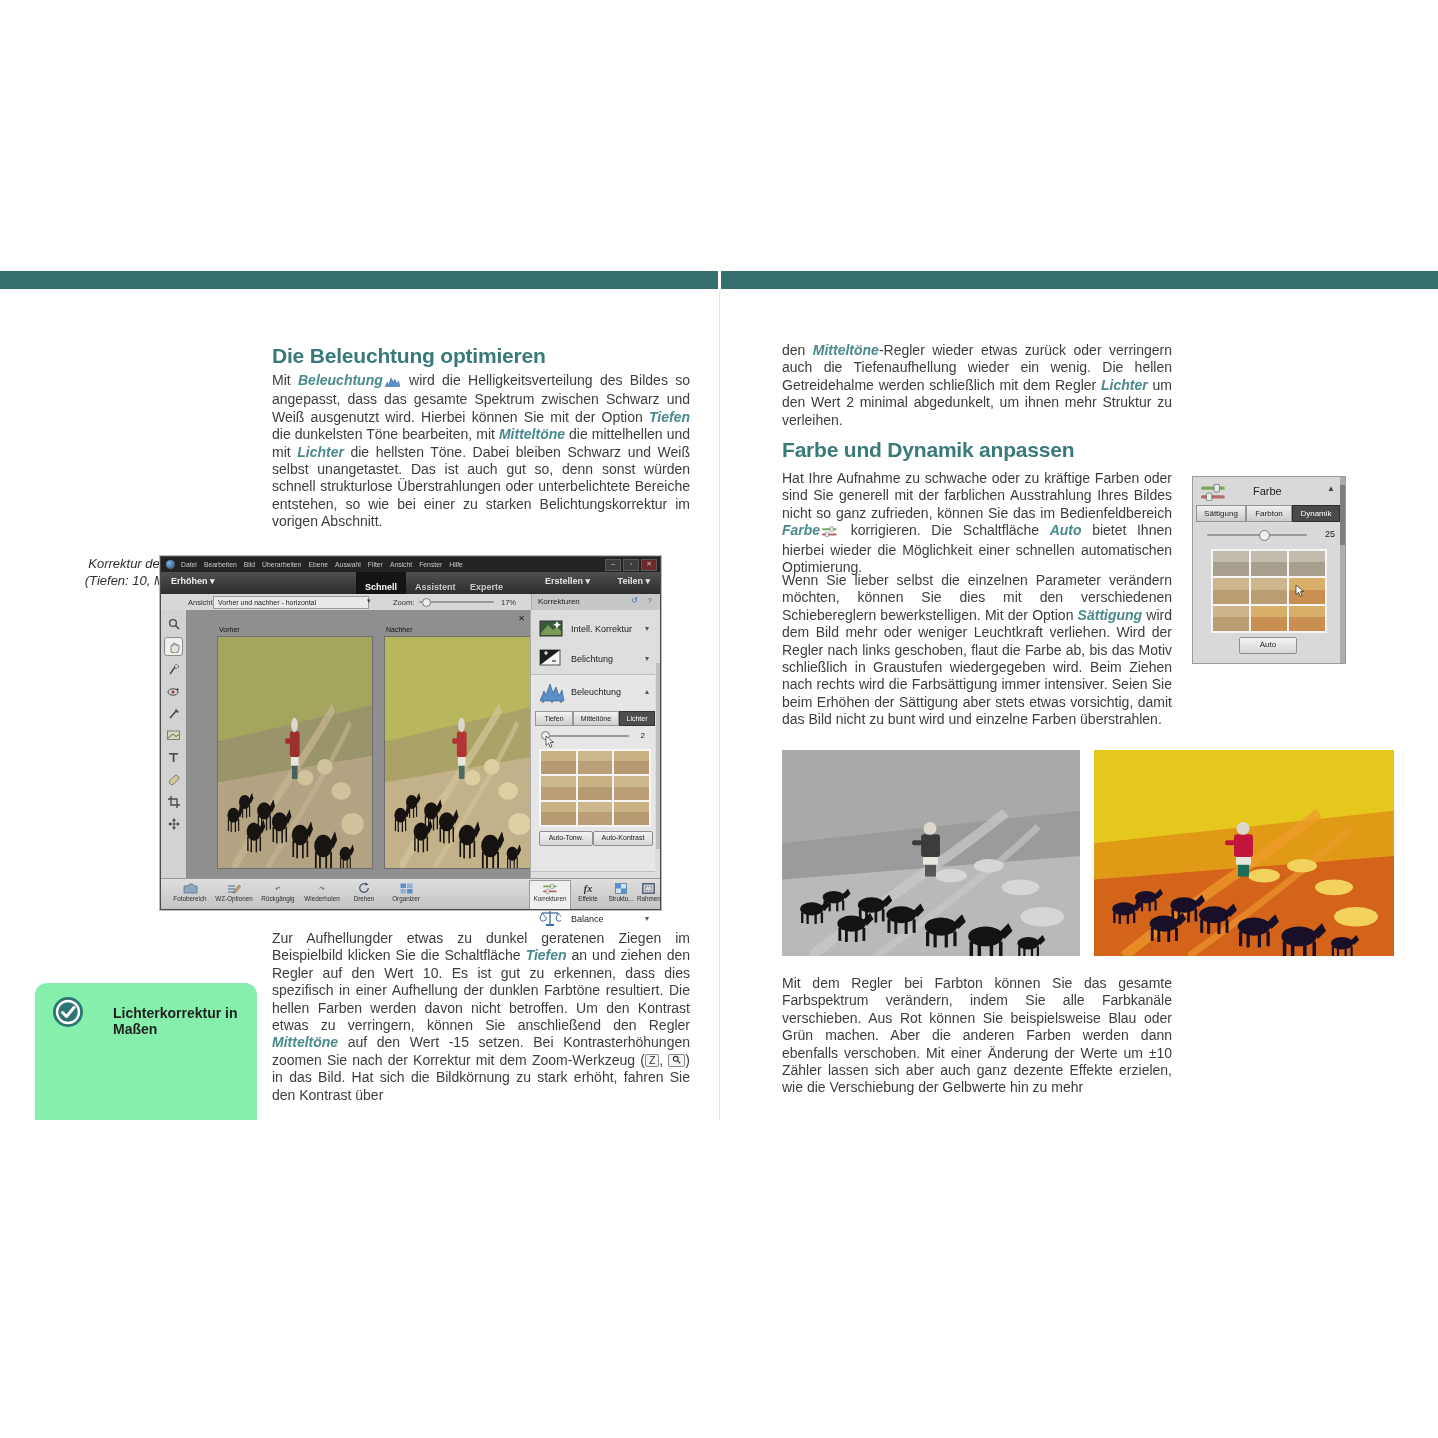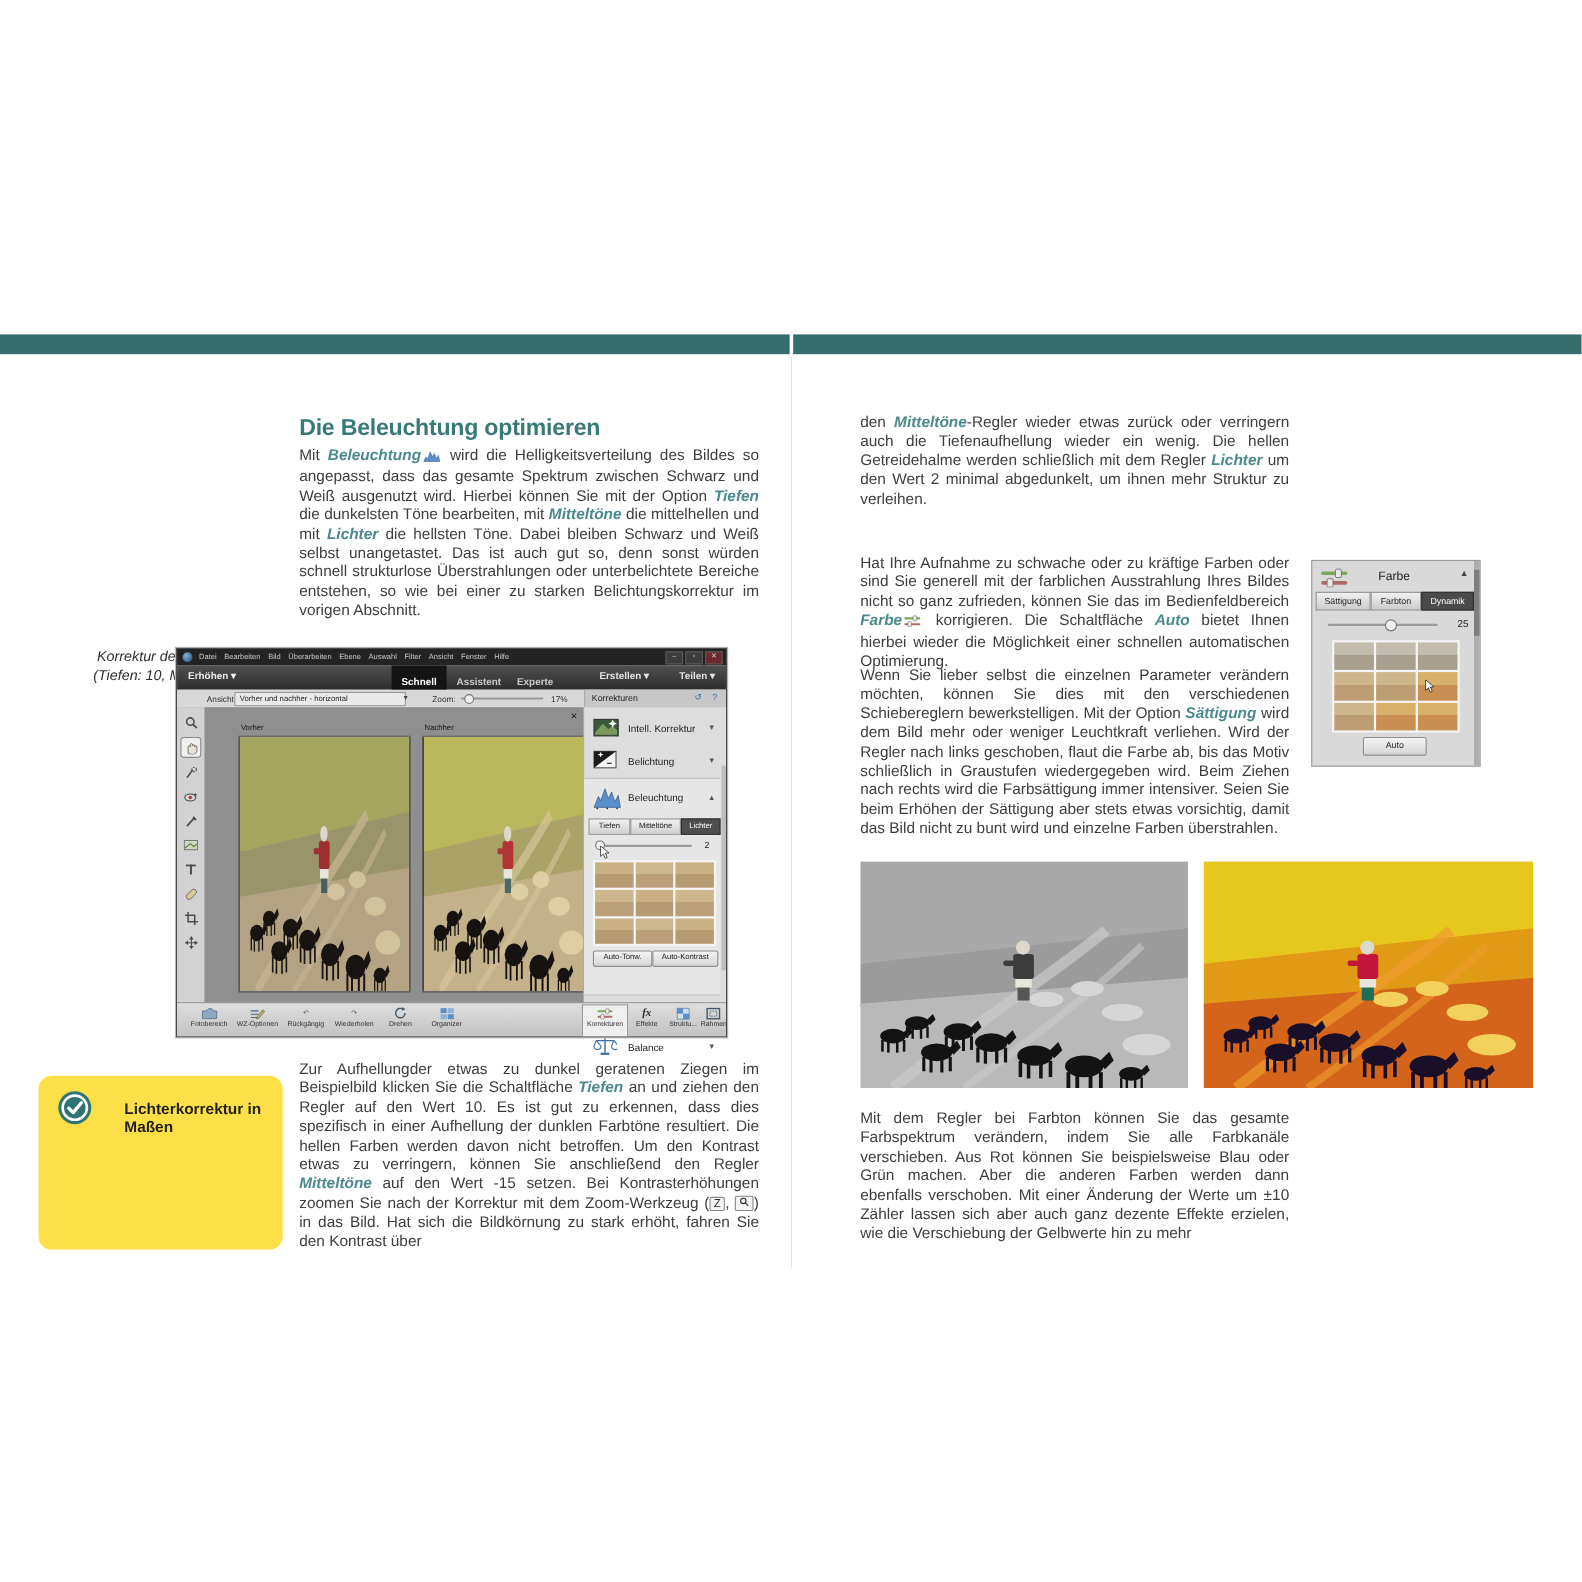--- a/index.html
+++ b/index.html
@@ -1,31 +1,31 @@
 <!DOCTYPE html>
 <html><head>
 <meta charset="utf-8">
 <style>
   html,body{margin:0;padding:0;background:#ffffff;}
   #page{position:relative;width:1438px;height:1120px;background:#fff;overflow:hidden;
-        font-family:"Liberation Sans",sans-serif;color:#3d3d3d;margin-top:33px;}
+        font-family:"Liberation Sans",sans-serif;color:#3d3d3d;}
   .abs{position:absolute;}
   
   .chapbar{position:absolute;top:271px;height:18px;background:#356f6d;}
   .gutter{position:absolute;left:718px;top:271px;width:3px;height:920px;background:#fff;}
   .gutterline{position:absolute;left:719px;top:292px;width:1px;height:880px;background:#e3e3e3;}
   h2.sec{margin:0;font-size:21px;font-weight:bold;color:#377a78;letter-spacing:-.2px;}
   .para{font-size:14px;line-height:17.4px;text-align:justify;color:#3d3d3d;}
   .kw{color:#4a8a8c;font-style:italic;font-weight:bold;}
   .caption{font-size:13px;line-height:16.6px;font-style:italic;color:#2f2f2f;}
   .keybox{display:inline-block;border:1px solid #888;border-radius:2px;background:#f4f4f4;
           font-size:10.5px;line-height:11px;padding:0 3px;color:#333;font-style:normal;vertical-align:1px;}
   .ih{display:inline-block;vertical-align:-2px;margin:0 2px;}
   
-  .tipbox{position:absolute;left:35px;top:945px;width:222px;height:158px;background:#fde047;border-radius:12px;}
+  .tipbox{position:absolute;left:35px;top:983px;width:222px;height:158px;background:#86efac;border-radius:12px;}
   .tiptitle{font-size:14px;font-weight:bold;color:#1f1f1f;}
   .tipbody{font-size:13px;line-height:18.2px;text-align:justify;color:#2e2e2e;}
   .tipicon{position:absolute;left:18px;top:14px;width:30px;height:30px;border-radius:50%;background:#2e7472;}
   
   .foot{font-size:12.5px;color:#333;}
   .pagenum{color:#377a78;font-weight:bold;}
   
   .pse{position:absolute;left:160px;top:556px;width:499px;height:352px;border:1px solid #4a4a4a;
        background:#d6d6d6;box-shadow:0 0 0 1px #bbb;font-family:"Liberation Sans",sans-serif;}
   .titlebar{position:absolute;left:0;top:0;right:0;height:15px;background:#232323;display:flex;align-items:center;}
@@ -447,20 +447,23 @@
         </svg></span><span>) in das Bild. Hat sich die Bildkörnung zu stark erhöht, fahren Sie den Kontrast über</span></p>
 
   <div class="foot abs" style="left:38px;top:1128px;">
     <span class="pagenum">112</span>
     <span style="margin-left:14px;">Kapitel 5</span>
     <span style="margin-left:12px;">Einfaches Korrigieren und Retuschieren</span>
   </div>
 
   <p class="para abs" style="left:782px;top:342px;width:390px;margin:0;"><span>den </span><span class="kw">Mitteltöne</span><span>-Regler wieder etwas zurück oder verringern auch die Tiefenaufhellung wieder ein wenig. Die hellen Getreidehalme werden schließlich mit dem Regler </span><span class="kw">Lichter</span><span> um den Wert 2 minimal abgedunkelt, um ihnen mehr Struktur zu verleihen.</span></p>
 
+  <div class="abs" style="left:782px;top:438px;width:420px;">
+    <h2 class="sec">Farbe und Dynamik anpassen</h2>
+  </div>
 
   <p class="para abs" style="left:782px;top:470px;width:390px;margin:0;"><span>Hat Ihre Aufnahme zu schwache oder zu kräftige Farben oder sind Sie generell mit der farblichen Ausstrahlung Ihres Bildes nicht so ganz zufrieden, können Sie das im Bedienfeldbereich </span><span class="kw">Farbe</span><span class="ih"><svg width="16" height="11" viewBox="0 0 24 16">
           <rect y="3" width="22" height="3" rx="1.5" fill="#7aa85a"></rect>
           <rect x="12" y="1" width="5" height="7" rx="1" fill="#e8e8e8" stroke="#666" stroke-width="0.7"></rect>
           <rect y="11" width="22" height="3" rx="1.5" fill="#b06a6a"></rect>
           <rect x="5" y="9" width="5" height="7" rx="1" fill="#e8e8e8" stroke="#666" stroke-width="0.7"></rect>
         </svg></span><span> korrigieren. Die Schaltfläche </span><span class="kw">Auto</span><span> bietet Ihnen hierbei wieder die Möglichkeit einer schnellen automatischen Optimierung.</span></p>
 
   <p class="para abs" style="left:782px;top:572px;width:390px;margin:0;"><span>Wenn Sie lieber selbst die einzelnen Parameter verändern möchten, können Sie dies mit den verschiedenen Schiebereglern bewerkstelligen. Mit der Option </span><span class="kw">Sättigung</span><span> wird dem Bild mehr oder weniger Leuchtkraft verliehen. Wird der Regler nach links geschoben, flaut die Farbe ab, bis das Motiv schließlich in Graustufen wiedergegeben wird. Beim Ziehen nach rechts wird die Farbsättigung immer intensiver. Seien Sie beim Erhöhen der Sättigung aber stets etwas vorsichtig, damit das Bild nicht zu bunt wird und einzelne Farben überstrahlen.</span></p>
 

